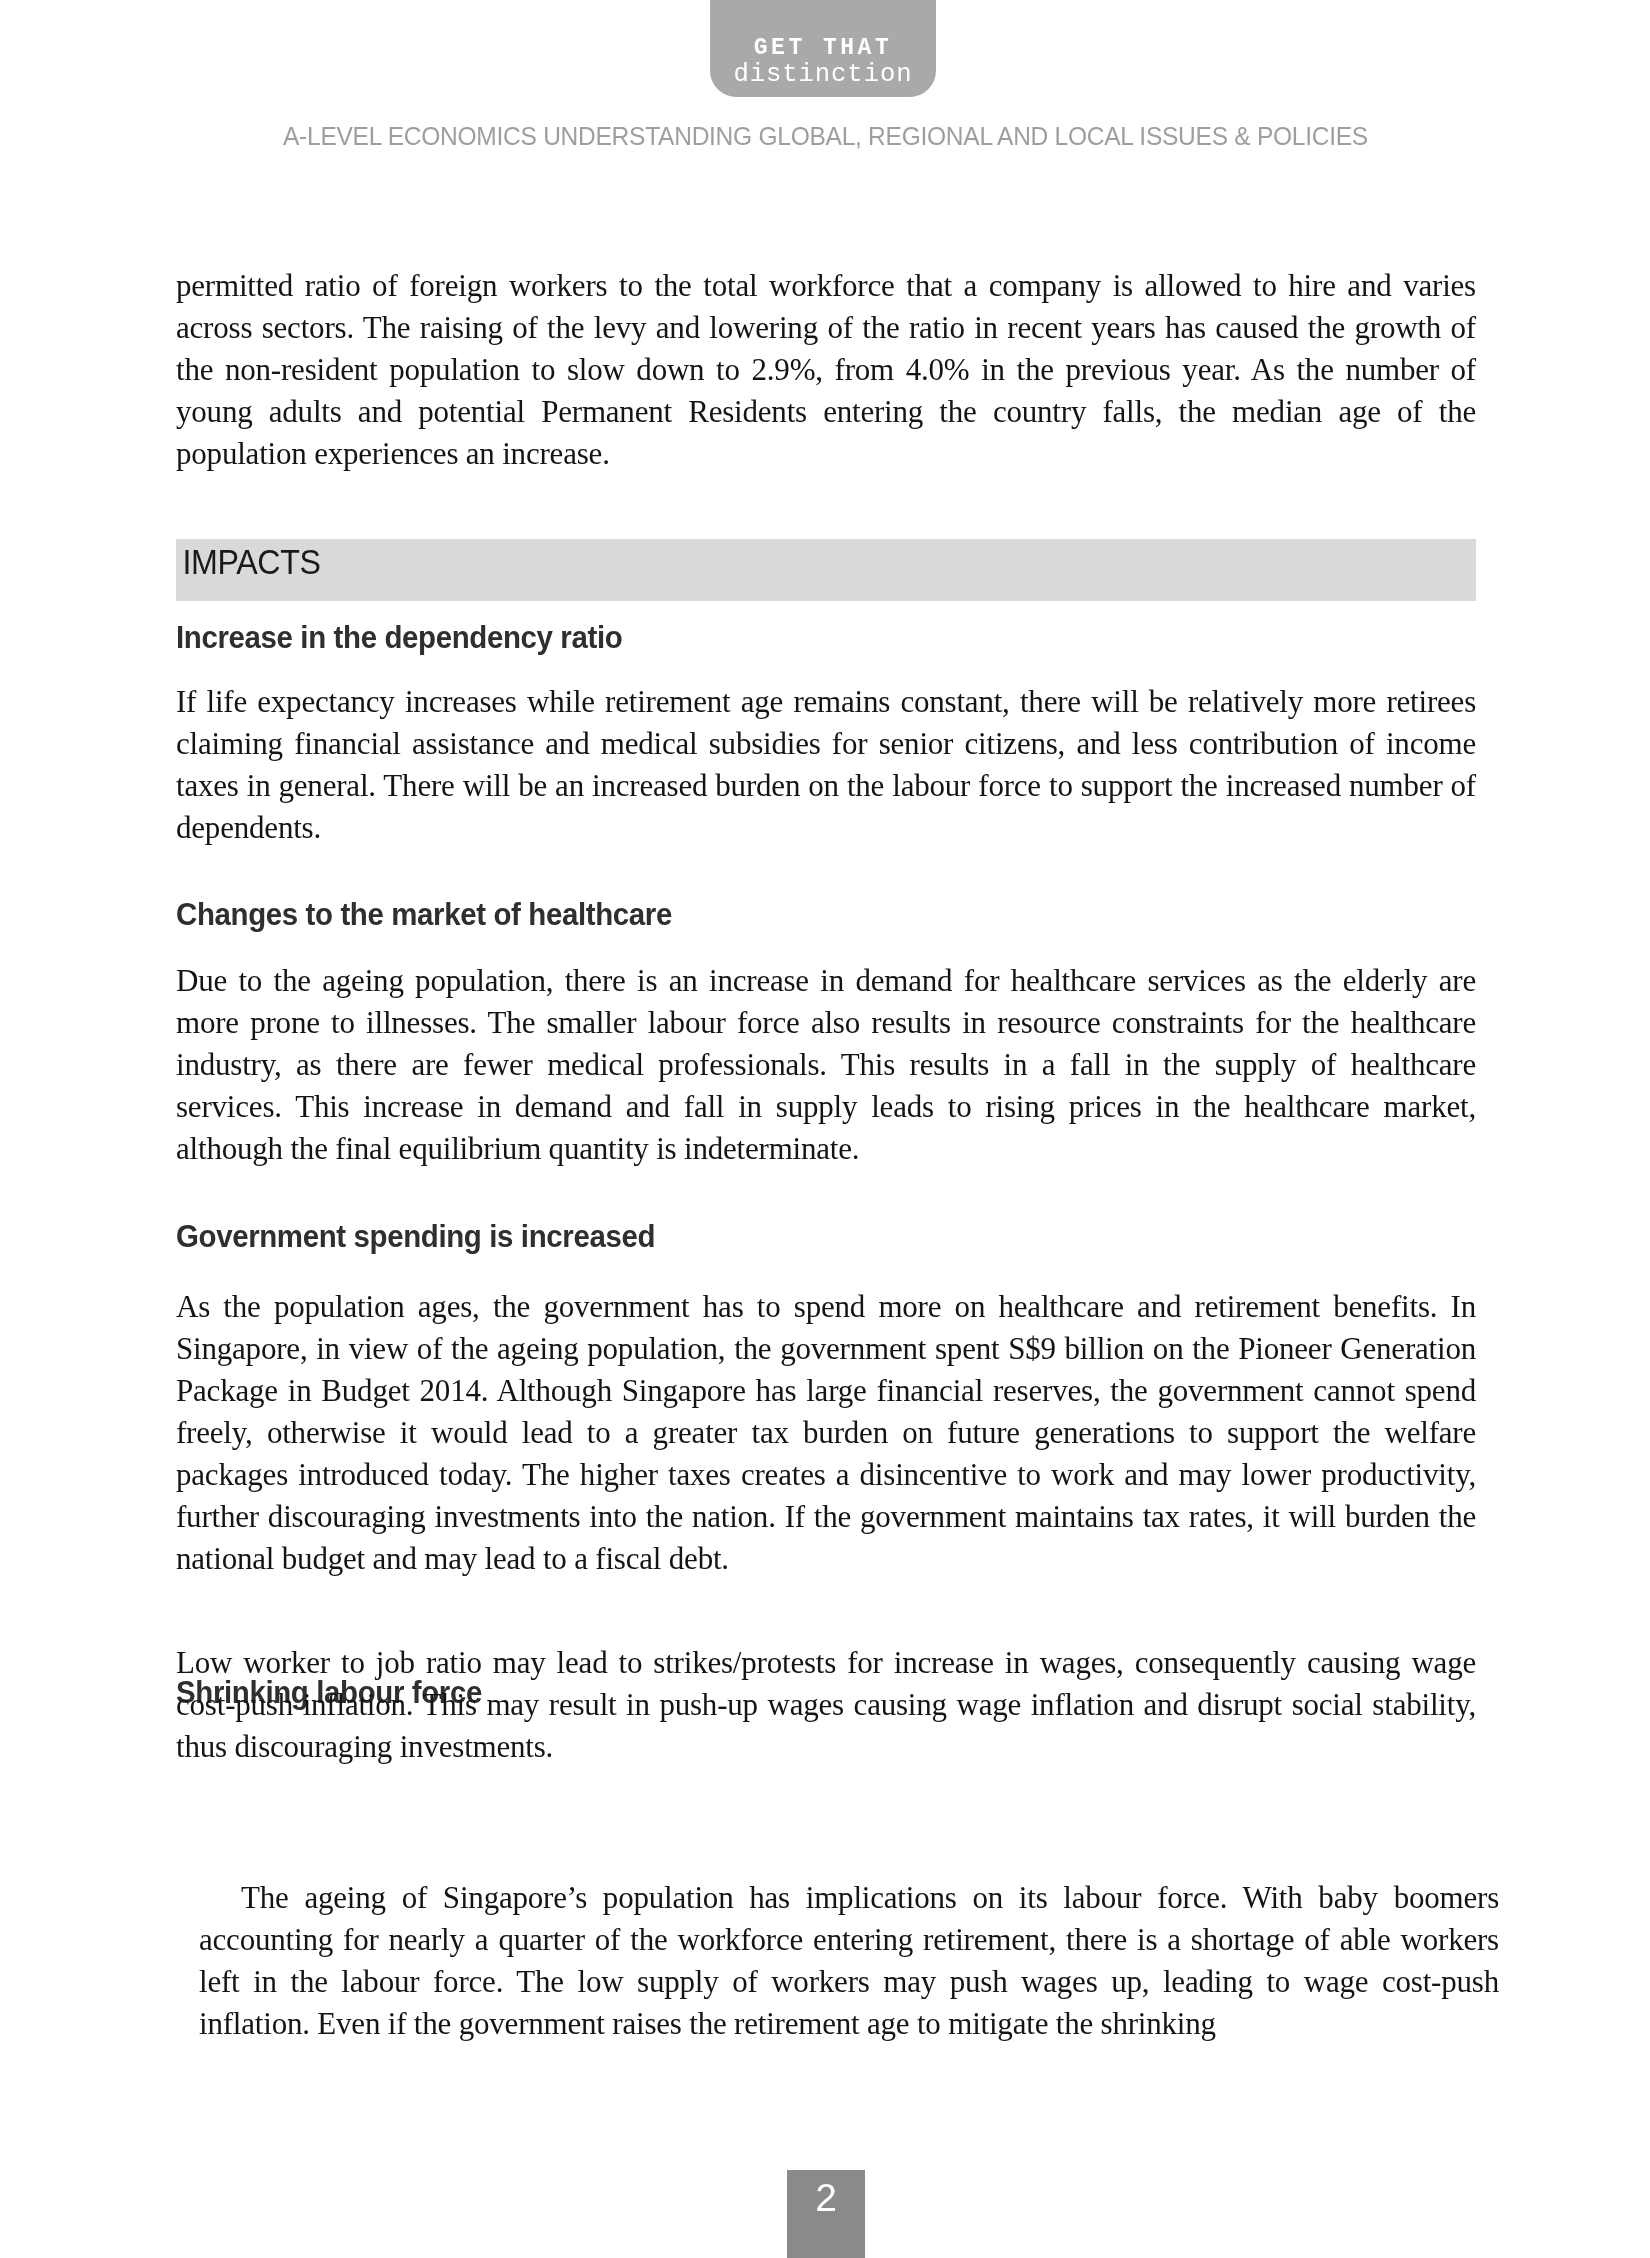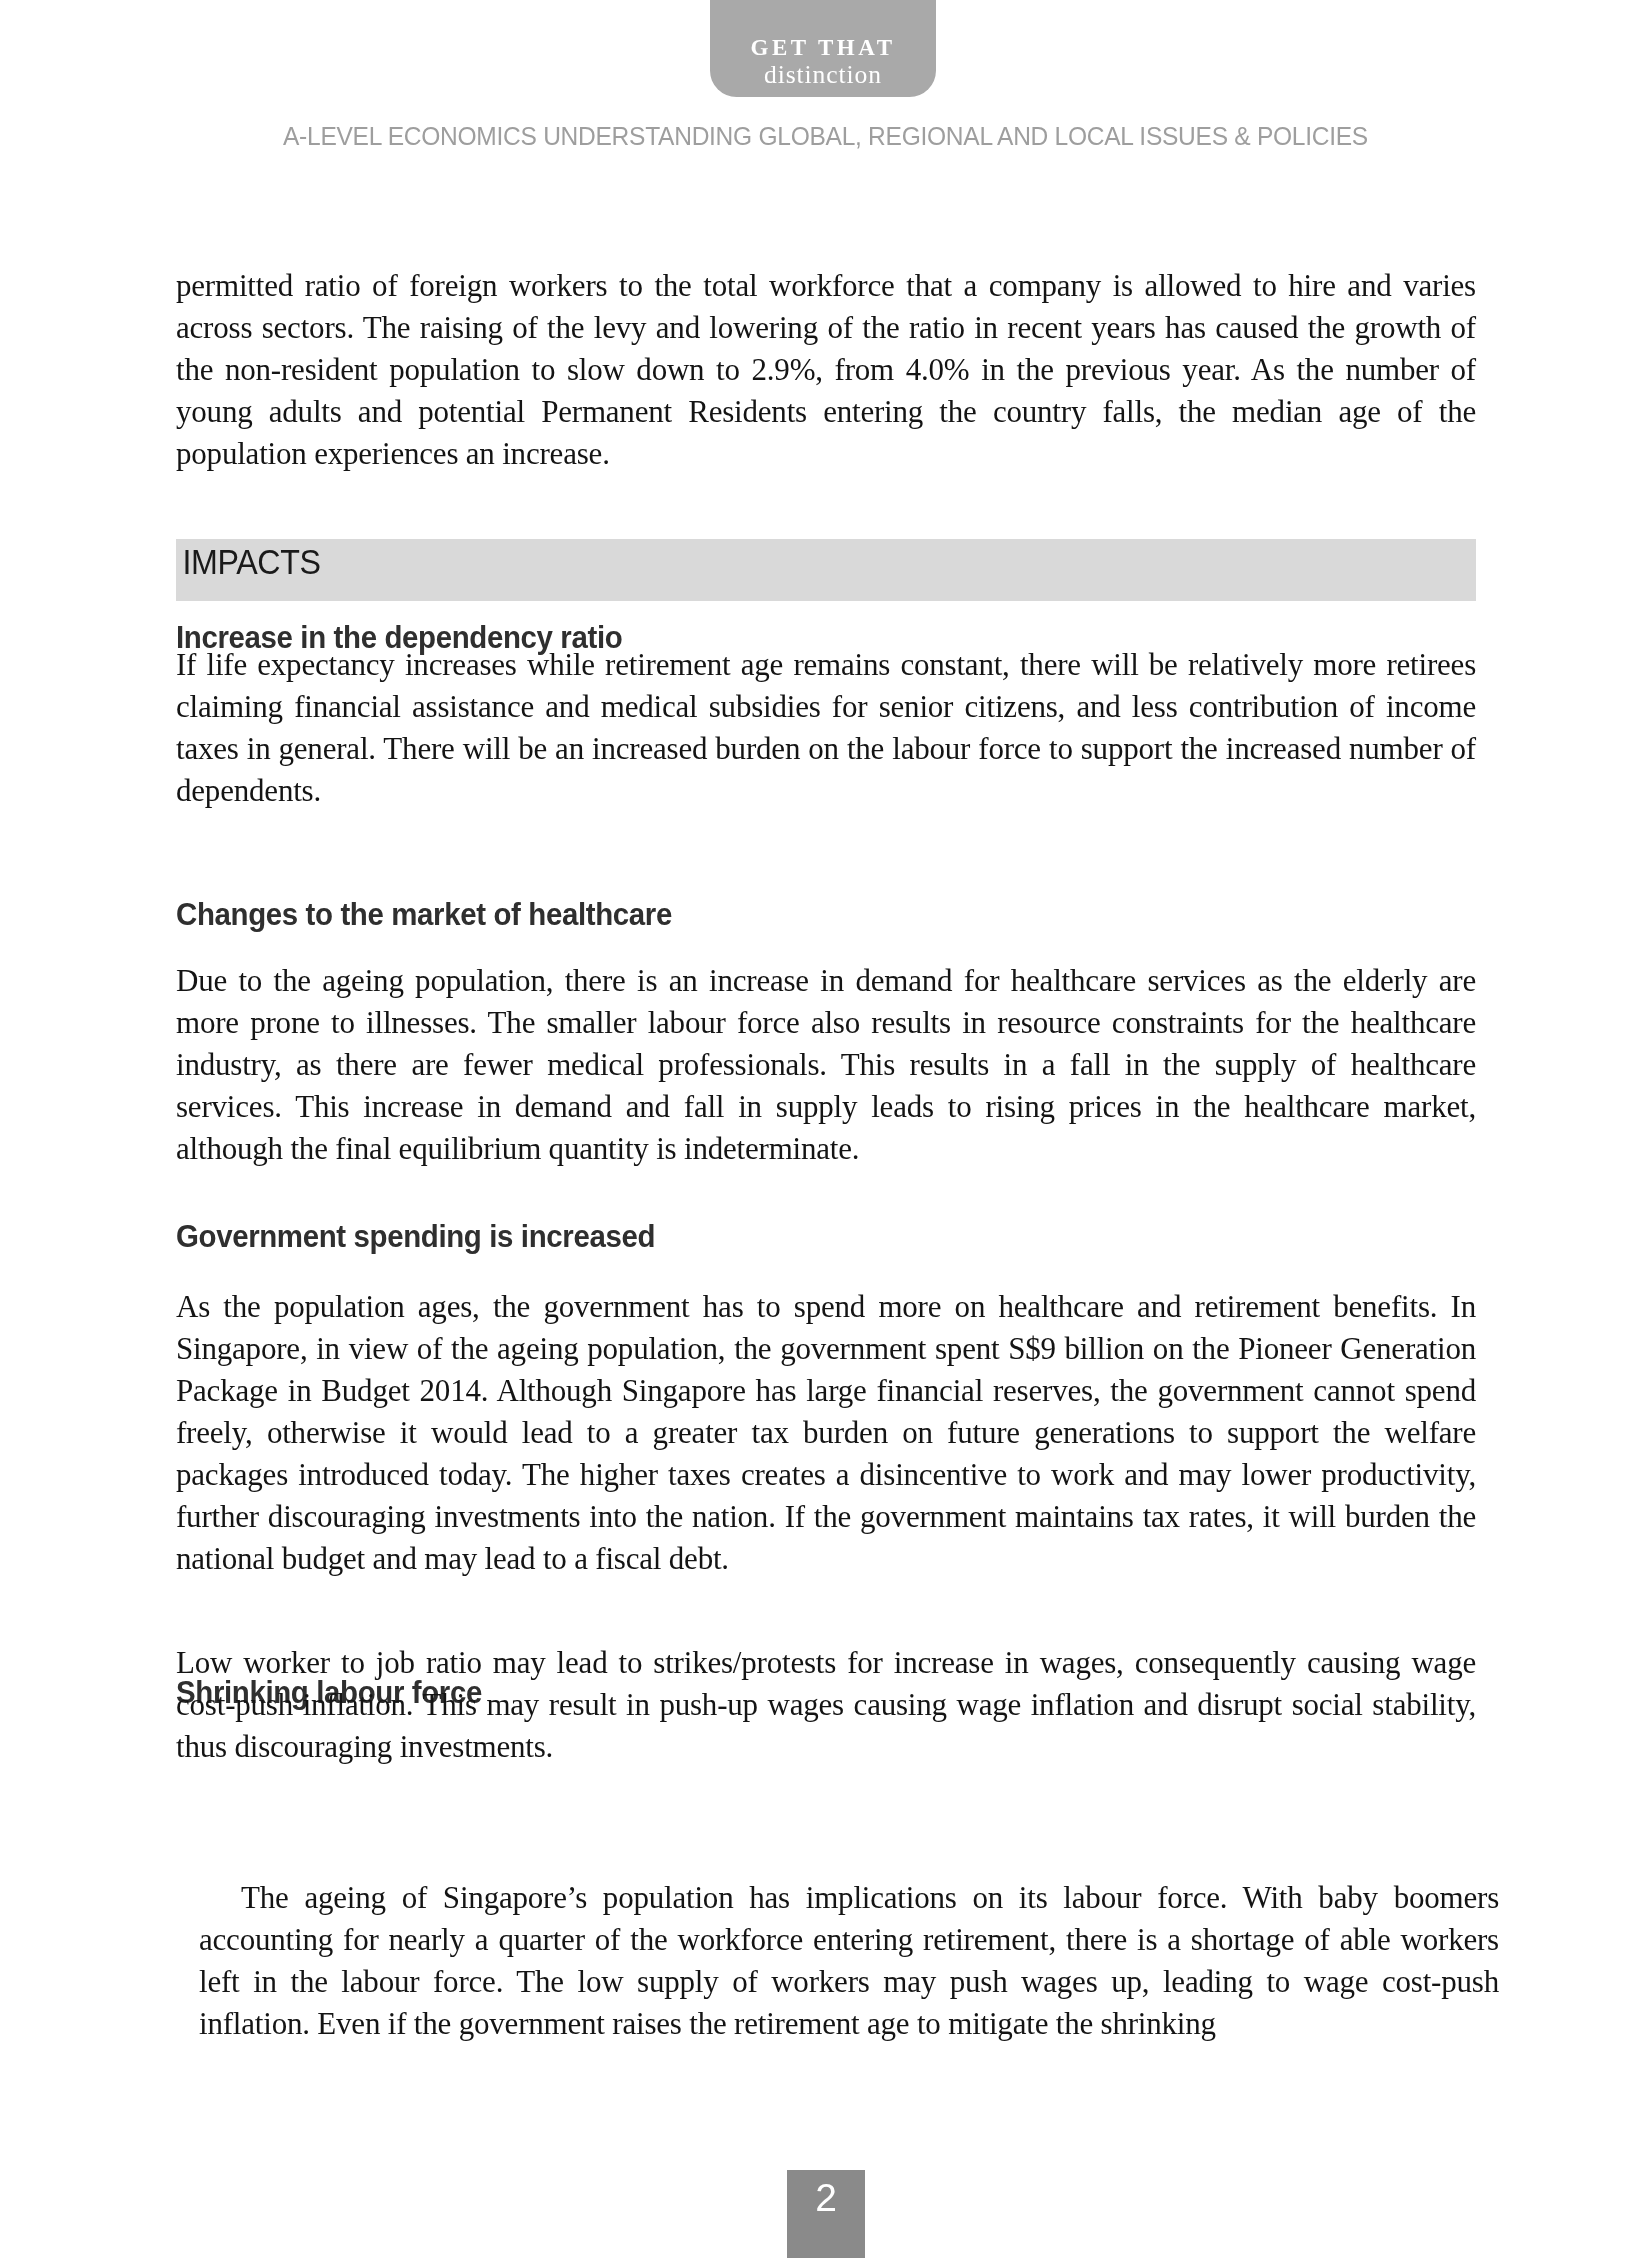--- a/index.html
+++ b/index.html
@@ -20,21 +20,21 @@
     width: 226px;
     height: 97px;
     background: #a9a9a9;
     border-radius: 0 0 26.5px 26.5px;
     display: flex;
     flex-direction: column;
     align-items: center;
     justify-content: flex-end;
     padding-bottom: 8.8px;
     color: #ffffff;
-    font-family: Liberation Serif, serif;
+    font-family: Liberation Mono, monospace;
     text-align: center;
   }
   .logo-line1 {
     font-weight: 700;
     font-size: 23px;
     letter-spacing: 3.5px;
     line-height: 26.5px;
   }
   .logo-line2 {
     font-weight: 400;
@@ -90,21 +90,21 @@
     font-size: 32px;
     line-height: 39px;
     color: #2f2f2f;
     letter-spacing: -0.4px;
     transform-origin: left center;
     transform: scaleX(0.92);
   }
 
   .pos-intro   { top: 231px; margin-top: 34px; }
   .pos-h1      { top: 618px; }
-  .pos-p1      { top: 644px; }
+  .pos-p1      { top: 681px; }
   .pos-h2      { top: 895px; }
   .pos-p2      { top: 960px; }
   .pos-h3      { top: 1217px; }
   .pos-p3      { top: 1286px; }
   .pos-h4      { top: 1673px; }
   .pos-p4a     { top: 1642px; }
   .pos-p4b     { top: 1877px; margin-left: 23px; }
 
   
   .page-number-box {

